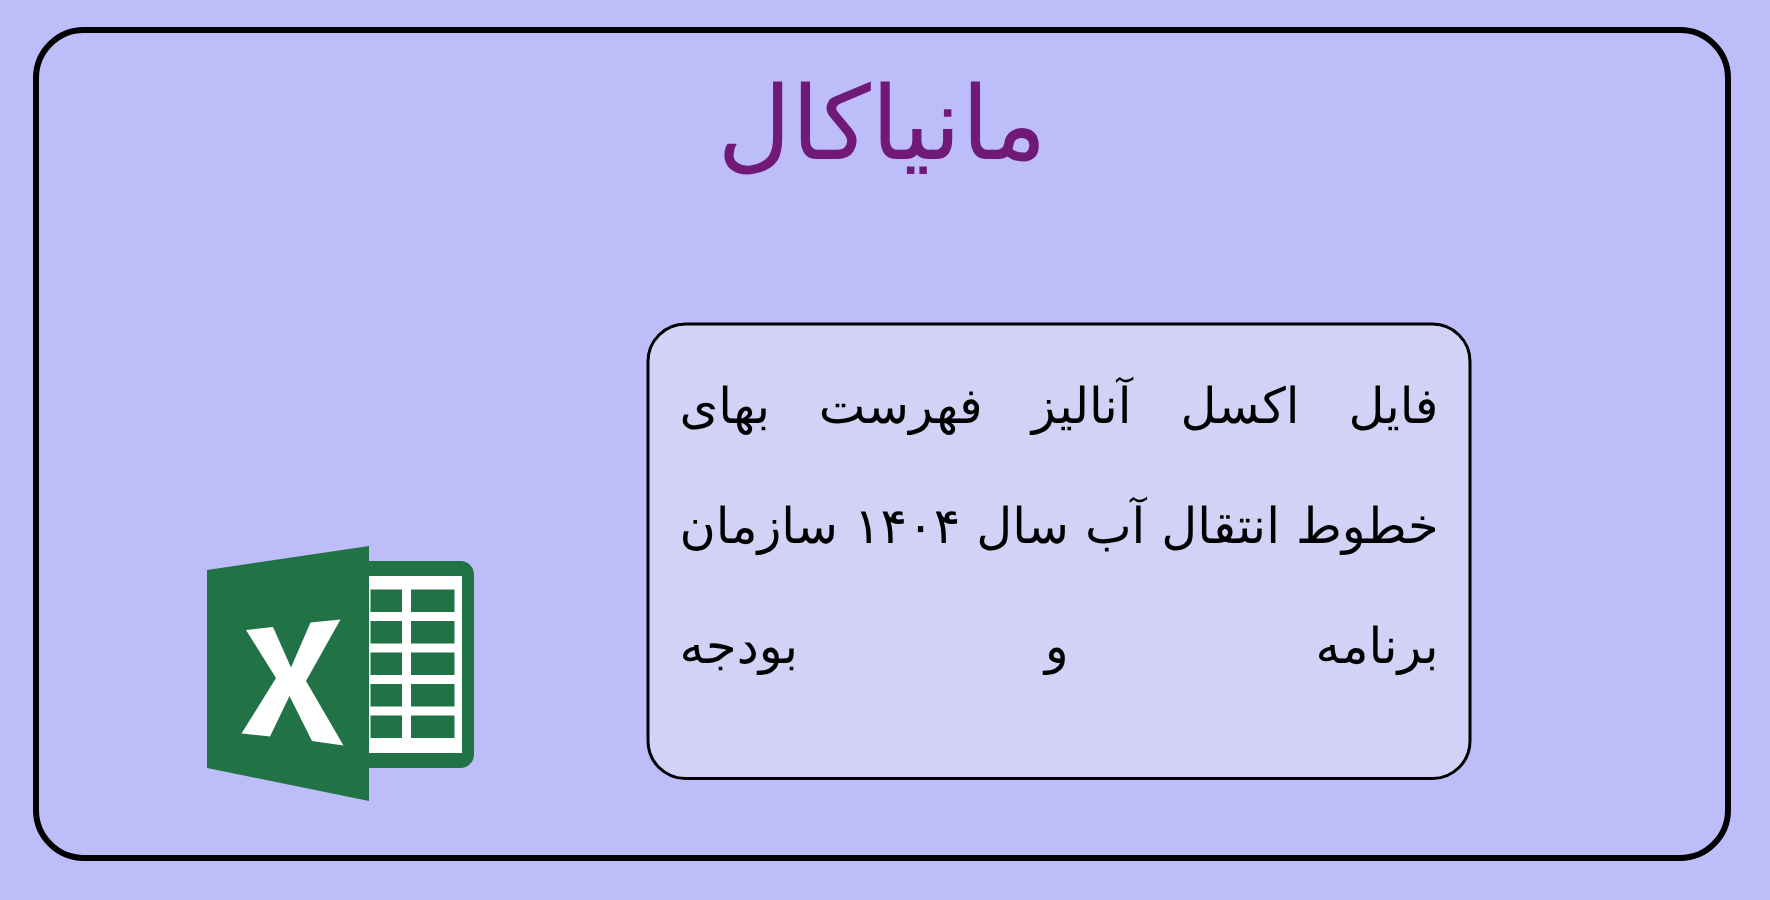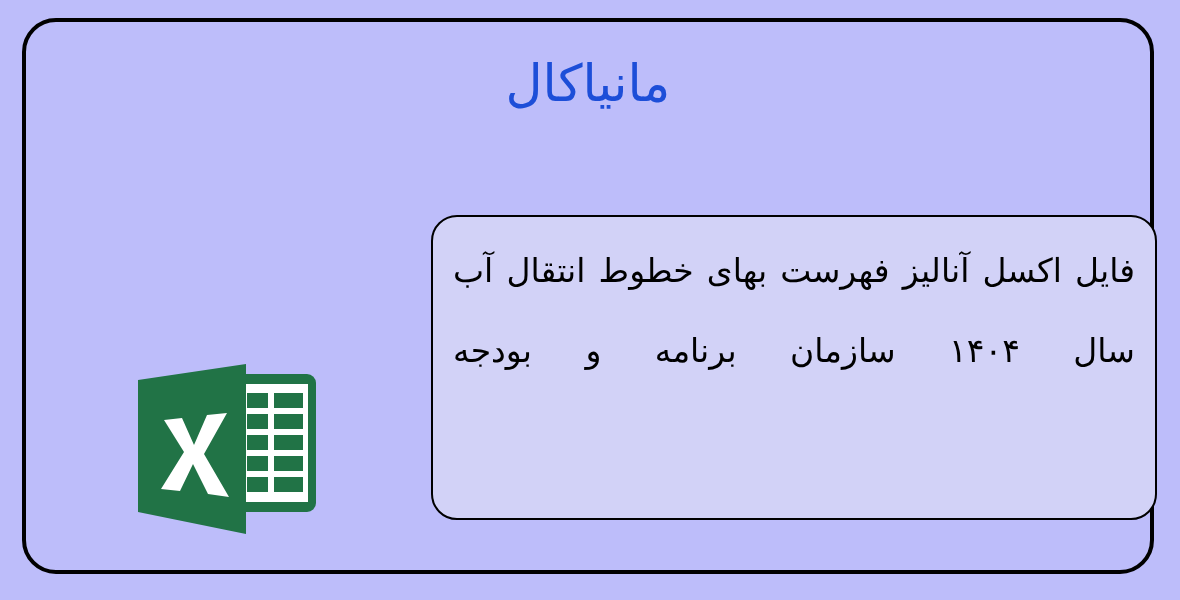--- a/index.html
+++ b/index.html
@@ -34,36 +34,36 @@
     background: #bdbdfa;
   }
 
   
   #title {
     position: absolute;
     left: 0;
     right: 0;
     top: 6px;
     text-align: center;
-    color: #1d4ed8;
+    color: #701a75;
     font-family: "DejaVu Sans", sans-serif;
-    font-size: 51px;
+    font-size: 68px;
     line-height: 112px;
     letter-spacing: 0;
     direction: rtl;
     unicode-bidi: isolate;
     white-space: nowrap;
   }
 
   
   #desc-box {
     position: absolute;
     left: 405px;
     top: 193px;
-    width: 726px;   
+    width: 550px;   
     height: 305px;  
     box-sizing: border-box;
     border: 2px solid #000000;
     border-radius: 26px;
     background: #d2d2f7;
     padding: 14px 20px 10px 20px;
     direction: rtl;
   }
 
   #desc-text {

